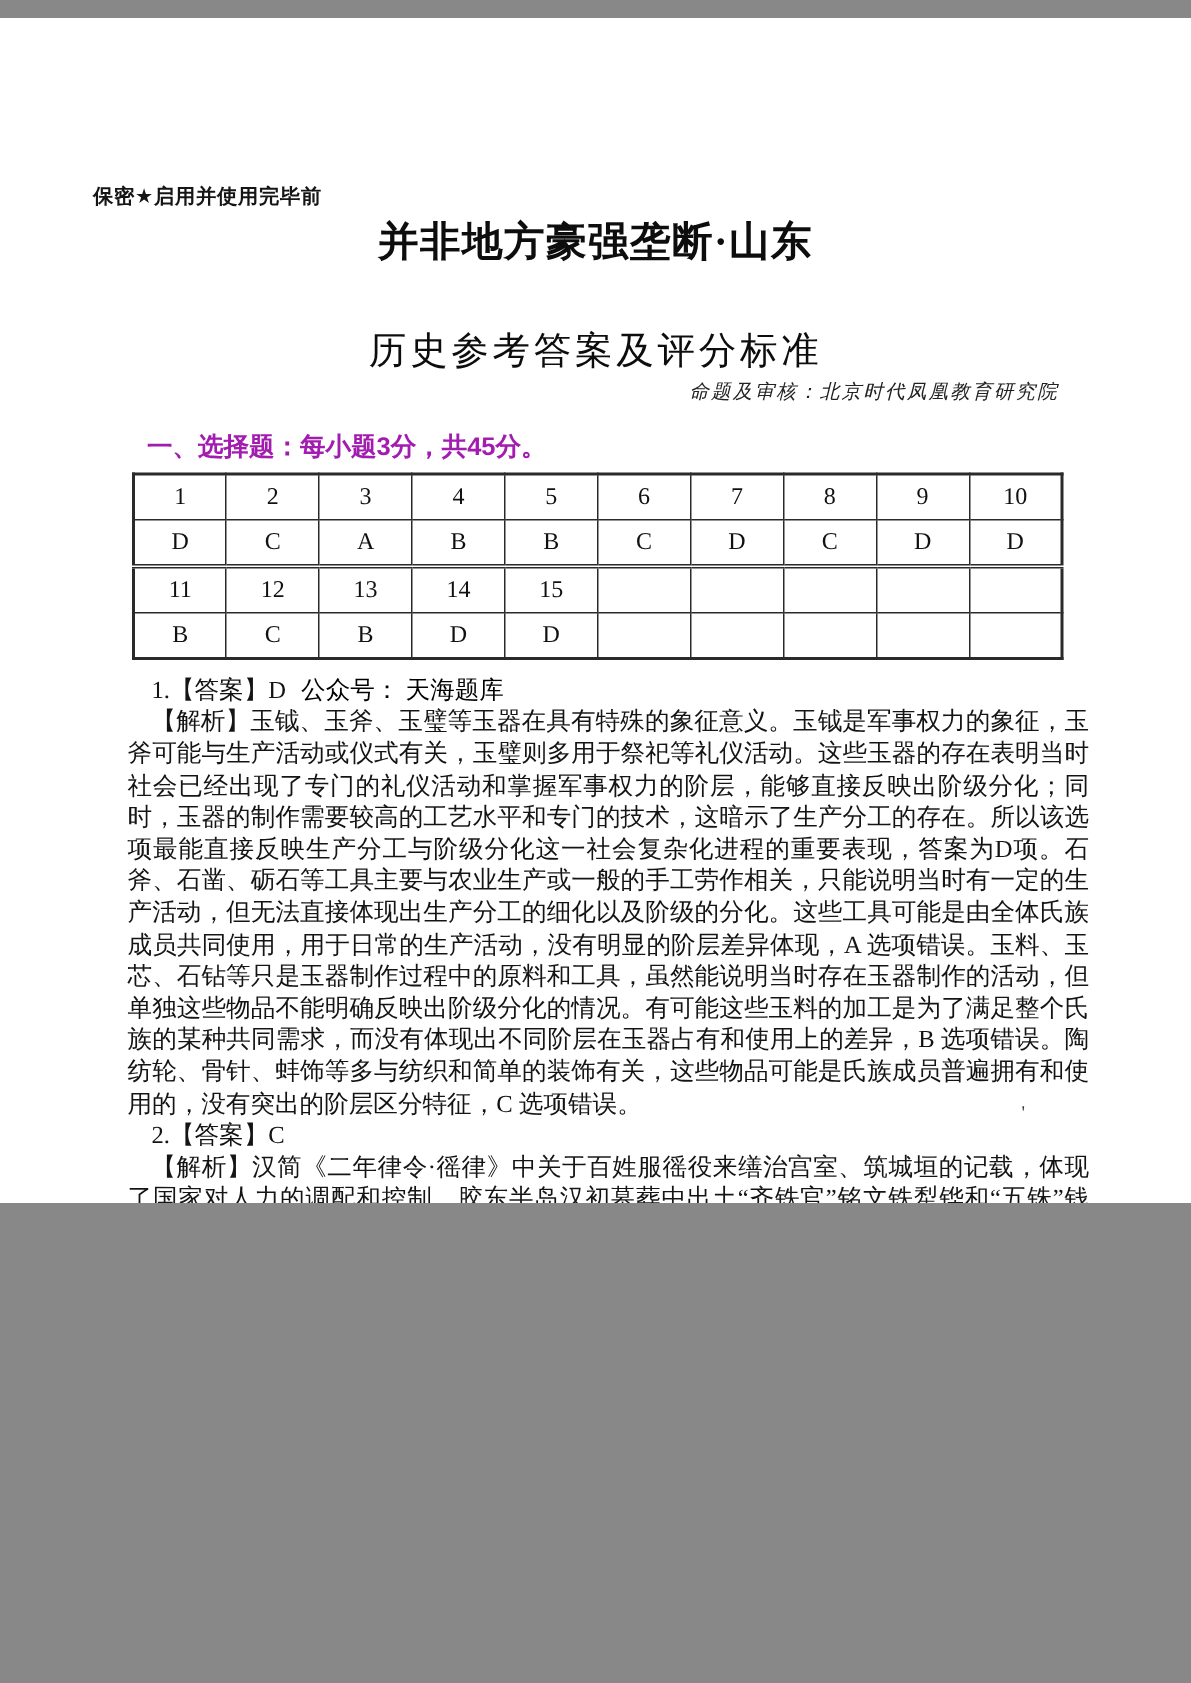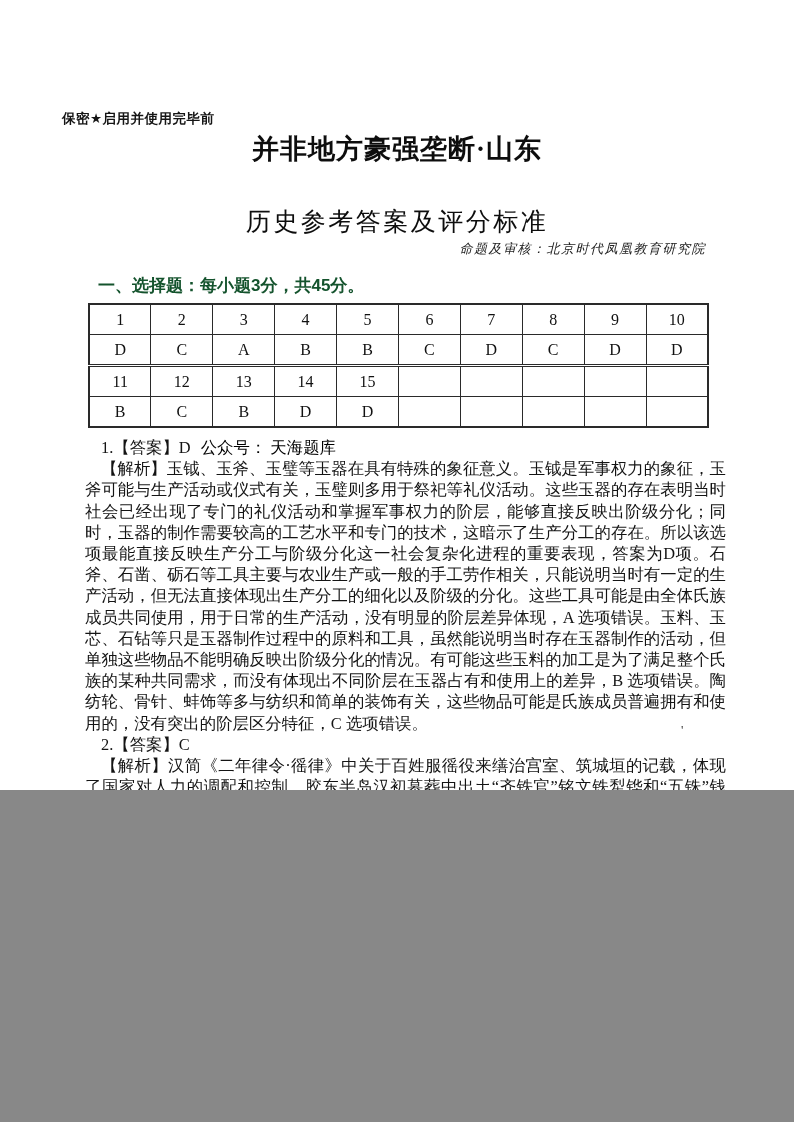--- a/index.html
+++ b/index.html
@@ -1,17 +1,17 @@
 <!DOCTYPE html>
 <html><head>
 <meta charset="utf-8">
 <style>
   html,body{margin:0;padding:0;background:#888;}
   .page{
-    position:relative;width:794px;height:790px;margin:0 auto;
+    position:relative;width:794px;height:790px;margin:12px auto;
     background:#ffffff;color:#151515;
     font-family:"Liberation Serif","DejaVu Serif",serif;
     overflow:hidden;
   }
   .confidential{
     position:absolute;left:62px;top:110px;
     font-family:"Liberation Sans","DejaVu Sans",sans-serif;
     font-weight:bold;font-size:13.5px;letter-spacing:0.5px;
   }
   .title-line{
@@ -21,21 +21,21 @@
   .title1{top:131px;font-size:27px;letter-spacing:1px;}
   .title2{top:166px;font-size:27px;letter-spacing:0.5px;}
   .title3{top:205px;font-size:25px;font-weight:500;letter-spacing:2.5px;}
   .byline{
     position:absolute;top:240px;right:88px;
     font-size:13px;font-style:italic;letter-spacing:1.5px;color:#222;
   }
   .section-heading{
     position:absolute;left:98px;top:274px;
     font-family:"Liberation Sans","DejaVu Sans",sans-serif;
-    font-weight:bold;font-size:17px;color:#14532d;
+    font-weight:bold;font-size:17px;color:#a21caf;
   }
   table.answers{
     position:absolute;left:88px;top:303px;width:621px;
     border-collapse:collapse;table-layout:fixed;
     border:2px solid #2a2a2a;
   }
   table.answers td{
     border:1px solid #2a2a2a;height:29px;text-align:center;
     font-size:16px;padding:0;color:#111;
   }

